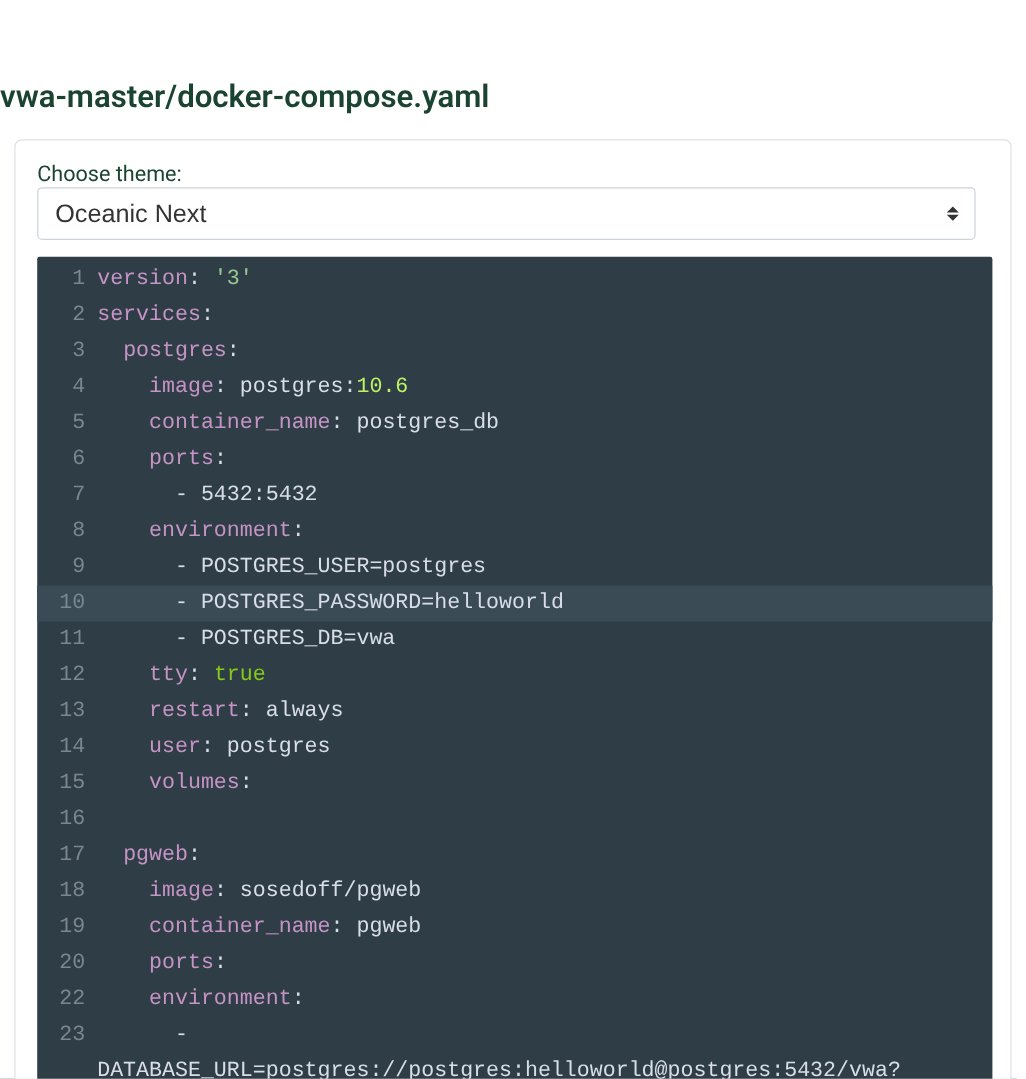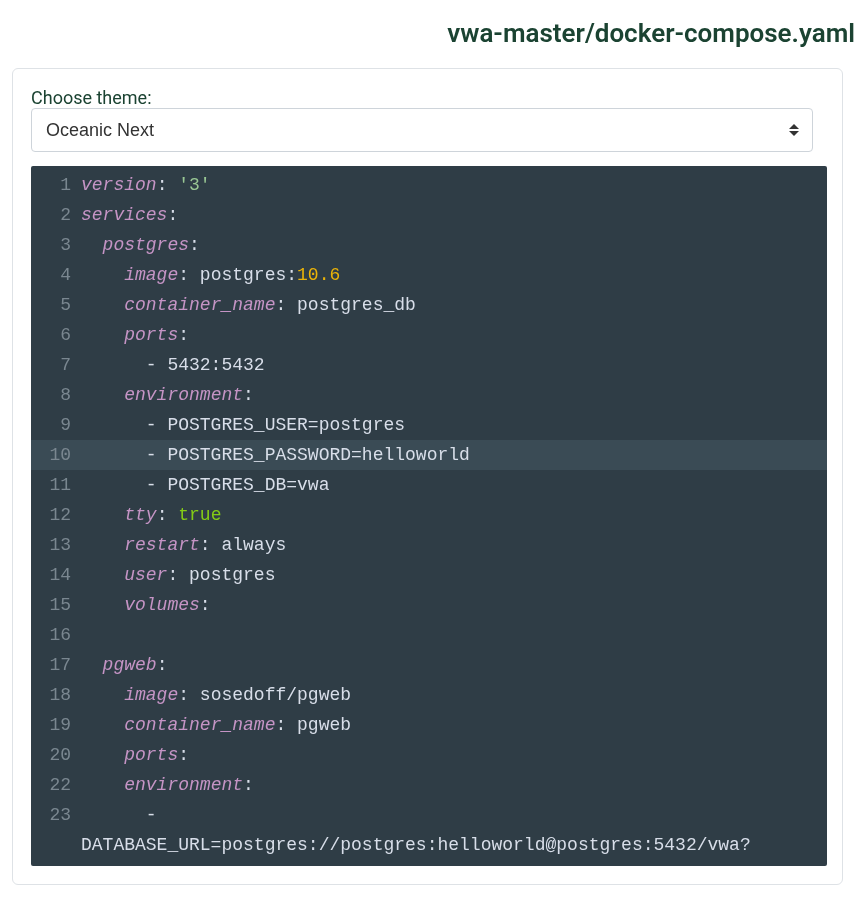--- a/index.html
+++ b/index.html
@@ -4,25 +4,26 @@
 <style>
   * { box-sizing: border-box; margin: 0; padding: 0; }
   body {
     font-family: -apple-system, BlinkMacSystemFont, "Segoe UI", Roboto, sans-serif;
     background: #ffffff;
     width: 855px;
     height: 899px;
     overflow: hidden;
   }
   .page-title {
-    text-align: right;
+    text-align: left;
     font-size: 26px;
     font-weight: 600;
     color: #1b4332;
     padding: 18px 0 10px 0;
+    margin-top: 48px;
   }
   .card {
     margin: 10px 12px 0 12px;
     border: 1px solid #dee2e6;
     border-radius: 6px;
     padding: 18px 18px 18px 18px;
     background: #fff;
   }
   .choose-label {
     color: #1b4332;
@@ -30,21 +31,21 @@
   }
   .select-wrap {
     position: relative;
     width: 782px;
     margin-bottom: 14px;
   }
   .select-wrap select {
     width: 100%;
     height: 44px;
     padding: 8px 36px 8px 14px;
-    font-size: 18px;
+    font-size: 21px;
     color: #333;
     border: 1px solid #ced4da;
     border-radius: 4px;
     background: #fff;
     appearance: none;
     -webkit-appearance: none;
     cursor: pointer;
   }
   .select-caret {
     position: absolute;
@@ -90,24 +91,24 @@
   }
   .gutter {
     width: 50px;
     flex: 0 0 50px;
     text-align: right;
     color: #7a8790;
     padding-right: 10px;
     user-select: none;
   }
   .code { flex: 1; padding-right: 8px; }
-  .tok-key   { color: #c594c5; font-style: italic; }
+  .tok-key   { color: #c594c5; }
   .tok-plain { color: #d8dee9; }      
   .tok-str   { color: #99c794; }      
-  .tok-num   { color: #eab308; }      
+  .tok-num   { color: #bef264; }      
   .tok-bool  { color: #84cc16; }
 </style>
 </head>
 <body>
 
 <div class="page-title">vwa-master/docker-compose.yaml</div>
 
 <div class="card">
 
   <div class="choose-label">Choose theme:</div>

